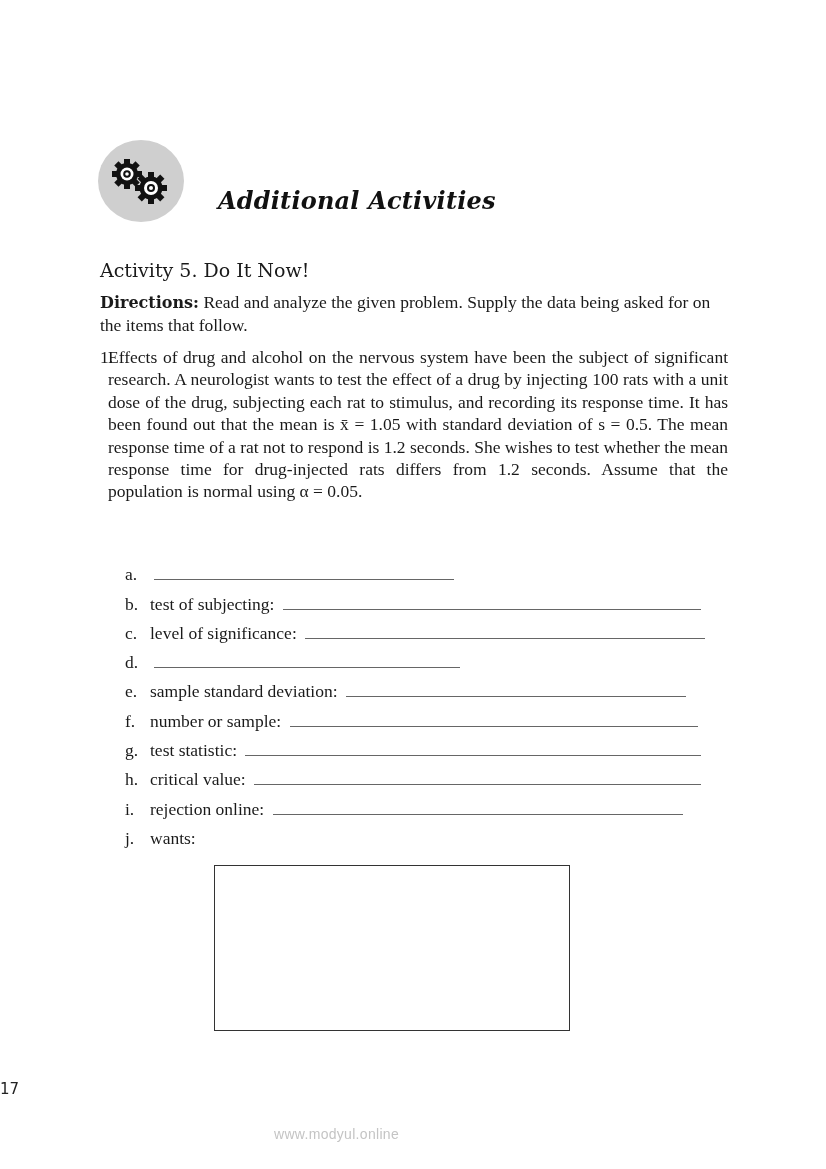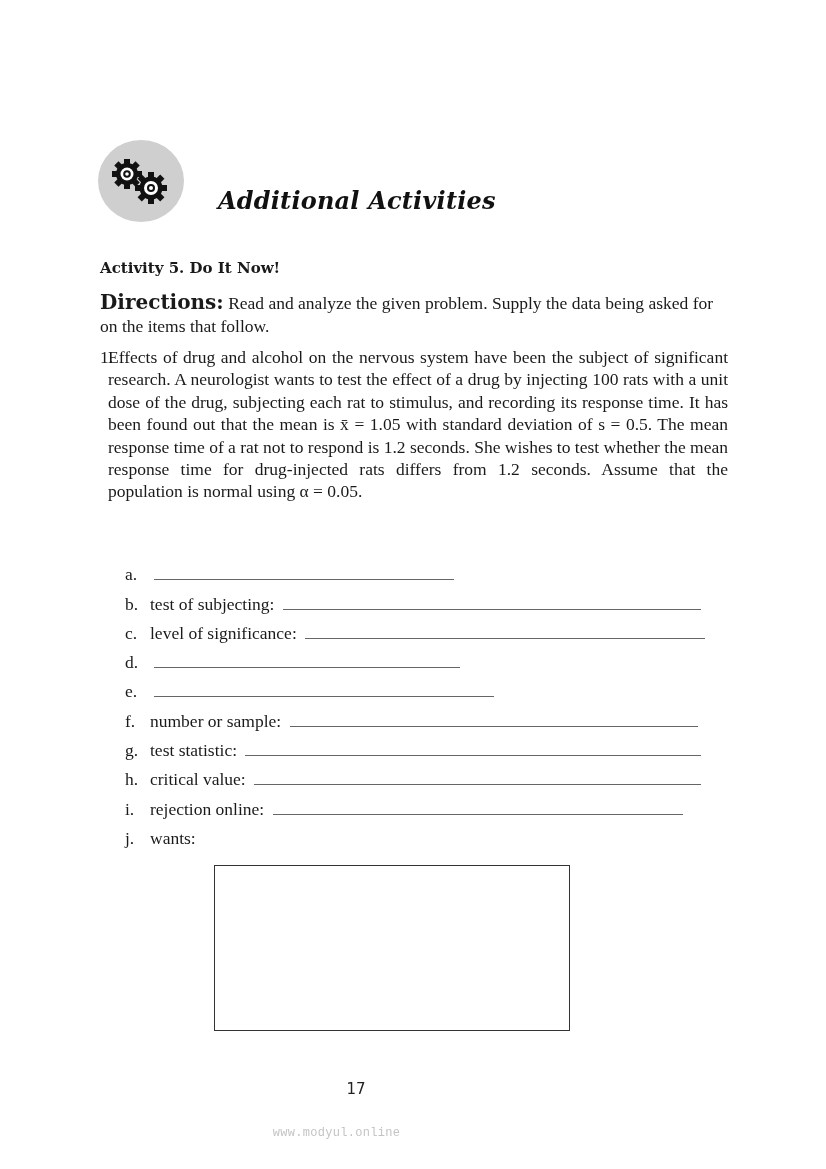--- a/index.html
+++ b/index.html
@@ -3,41 +3,41 @@
 <meta charset="utf-8">
 <style>
   html, body { margin: 0; padding: 0; background: #ffffff; }
   body { width: 826px; height: 1169px; position: relative; overflow: hidden;
          font-family: "DejaVu Serif", "Liberation Serif", serif; color: #1a1a1a; }
   .gear-badge { position: absolute; left: 98px; top: 140px; width: 86px; height: 82px;
                 border-radius: 50%; background: #cfcfcf; }
   .gear-badge svg { position: absolute; left: 0; top: 0; }
   .title { position: absolute; left: 218px; top: 166px; font-size: 24px; font-weight: bold;
            font-style: italic; font-family: "DejaVu Serif", serif; color: #111; letter-spacing: 0.2px; margin-top: 20px; }
-  .activity-title { position: absolute; left: 100px; top: 259px; font-size: 15px; font-weight: bold;
+  .activity-title { position: absolute; left: 100px; top: 259px; font-size: 19px; font-weight: normal;
                     font-family: "DejaVu Serif", serif; }
   .directions { position: absolute; left: 100px; top: 291px; width: 630px; font-size: 16px;
                 line-height: 23px; font-family: "Liberation Serif", serif; font-size: 17.5px; }
-  .directions b { font-family: "DejaVu Serif", serif; font-size: 20px; }
+  .directions b { font-family: "DejaVu Serif", serif; font-size: 16px; }
   .problem { position: absolute; left: 100px; top: 346px; width: 628px; font-family: "Liberation Serif", serif;
              font-size: 17.5px; line-height: 22.4px; }
   .problem .num { position: absolute; left: 0; top: 0; }
   .problem .text { margin-left: 8px; text-align: justify; text-align-last: left; }
   .items { position: absolute; left: 125px; top: 556px; width: 600px; font-family: "Liberation Serif", serif;
            font-size: 17.5px; }
   .item { display: flex; align-items: flex-end; height: 29.3px; }
   .item .letter { width: 25px; flex: 0 0 25px; }
   .item .label { white-space: pre; }
   .item .blank { border-bottom: 1px solid #666; height: 14px; margin-left: 4px; margin-bottom: 5px; }
   .graph-box { position: absolute; left: 214px; top: 865px; width: 354px; height: 164px;
                border: 1.5px solid #333; }
-  .page-number { position: absolute; left: 0; width: 712px; top: 1080px; text-align: center;
+  .page-number { position: absolute; left: 0; width: 712px; top: 1080px; text-align: left;
                  font-family: "DejaVu Sans", sans-serif; font-size: 15px; color: #222; }
   .watermark { position: absolute; left: 0; width: 673px; top: 1126px; text-align: center;
-               font-family: Liberation Mono, monospace; font-size: 12px; color: #c4c4c4; letter-spacing: 0.3px; }
+               font-family: Liberation Sans, sans-serif; font-size: 14px; color: #c4c4c4; letter-spacing: 0.3px; }
 </style>
 </head>
 <body>
 
 <div class="gear-badge">
   <svg width="86" height="82" viewBox="0 0 86 82">
     <g transform="translate(29,34)">
       <g fill="#111">
         <circle r="11"></circle>
         <rect x="-3" y="-15" width="6" height="6"></rect>
@@ -99,20 +99,21 @@
     <span class="letter">c.</span>
     <span class="label">level of significance: </span>
     <span class="blank" style="width:400px"></span>
   </div>
   <div class="item">
     <span class="letter">d.</span>
     <span class="blank" style="width:306px"></span>
   </div>
   <div class="item">
     <span class="letter">e.</span>
+    <span class="label">sample standard deviation: </span>
     <span class="blank" style="width:340px"></span>
   </div>
   <div class="item">
     <span class="letter">f.</span>
     <span class="label">number or sample: </span>
     <span class="blank" style="width:408px"></span>
   </div>
   <div class="item">
     <span class="letter">g.</span>
     <span class="label">test statistic: </span>

